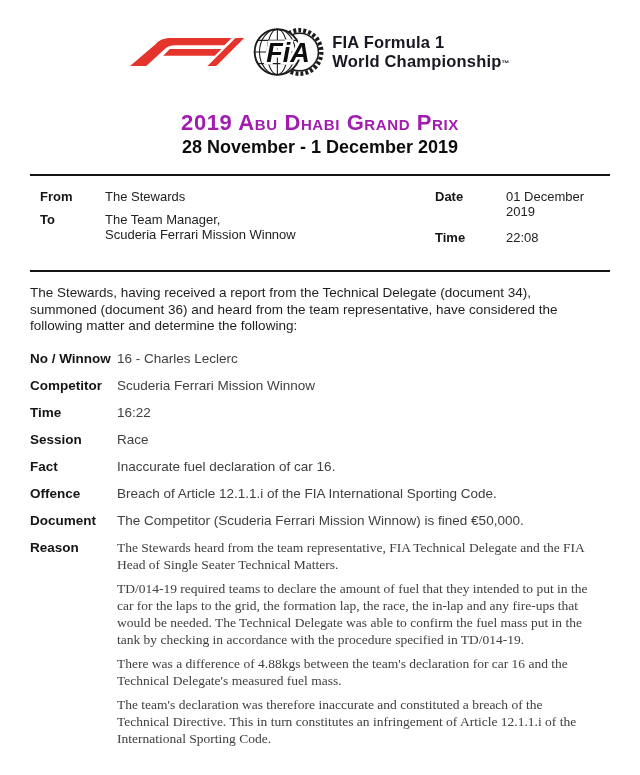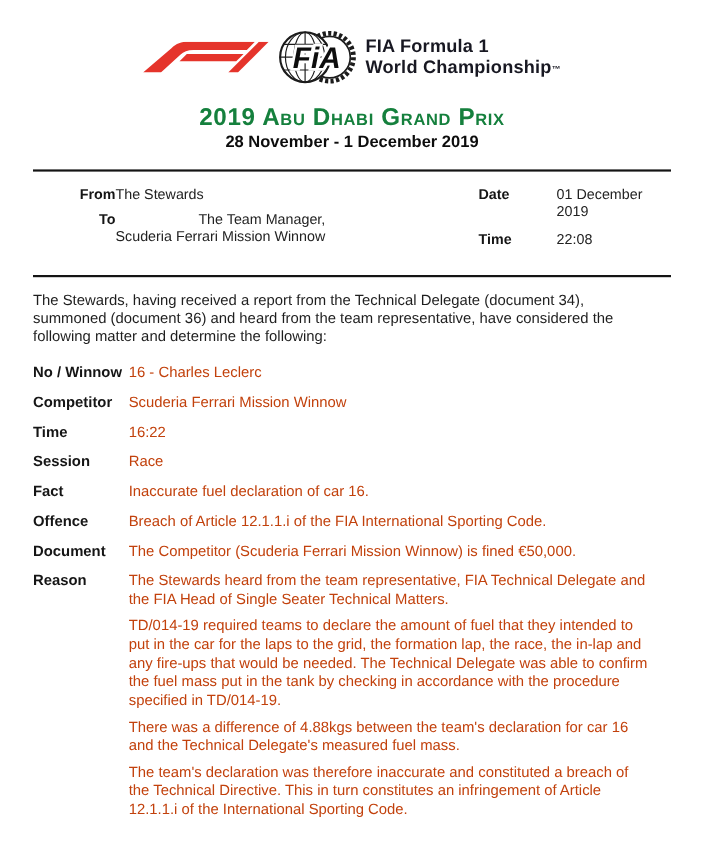--- a/index.html
+++ b/index.html
@@ -18,55 +18,55 @@
   .f1-logo { margin-right: 6px; }
   .fia-logo { margin: 0 8px 0 -2px; }
   .wordmark {
     font-size: 16.5px; line-height: 1.18; font-weight: 700;
     color: #181822; letter-spacing: 0.2px;
   }
   .tm { font-size: 8px; vertical-align: 1px; }
 
   
   .gp-title {
-    margin-top: 10px; text-align: center;
+    margin-top: 26px; text-align: center;
     font-size: 22px; font-weight: 700; font-variant: small-caps;
-    letter-spacing: 0.6px; color: #15803d;
+    letter-spacing: 0.6px; color: #a21caf;
   }
   .gp-dates {
     margin-top: 1px; text-align: center;
-    font-size: 15px; font-weight: 700; color: #0c0c0c;
+    font-size: 18px; font-weight: 700; color: #0c0c0c;
   }
 
   .rule { height: 2px; background: #141414; border: 0; }
   .rule-top { margin-top: 16px; }
   .rule-mid { margin-top: 4px; }
 
   
   .meta { display: flex; padding: 13px 0 10px 10px; font-size: 13px; }
   .meta .lbl { font-weight: 700; color: #151515; }
   .m-left { width: 395px; flex-shrink: 0; }
-  .m-left .row { display: flex; margin-bottom: 8px; text-align: right; }
+  .m-left .row { display: flex; margin-bottom: 8px; }
   .m-left .lbl { width: 65px; flex-shrink: 0; }
   .m-left .val { line-height: 15px; }
   .m-right .row { display: flex; margin-bottom: 11px; }
   .m-right .lbl { width: 71px; flex-shrink: 0; }
 
   
   .intro {
     margin: 13px 0 0 0; padding-right: 26px;
     font-size: 13.5px; line-height: 16.5px; color: #1e1e1e;
   }
 
   
   .details { margin-top: 15px; }
   .kv { display: flex; margin-bottom: 10px; font-size: 13.5px; }
   .kv .k { width: 87px; flex-shrink: 0; font-weight: 700; color: #151515; line-height: 17px; }
-  .kv .v { width: 474px; line-height: 17px; color: #c2410c; }
-  .kv .v p { margin: 0 0 7px 0; }
+  .kv .v { width: 474px; line-height: 17px; color: #404040; }
+  .kv .v p { margin: 0 0 7px 0; font-family: Liberation Serif, serif; }
   .kv .v p:last-child { margin-bottom: 0; }
 </style>
 </head>
 <body>
 
 <div class="page">
 
   <div class="logo-row">
     <svg class="f1-logo" width="118" height="28" viewBox="0 0 160 38" xmlns="http://www.w3.org/2000/svg">
       <g fill="#e5342b">

